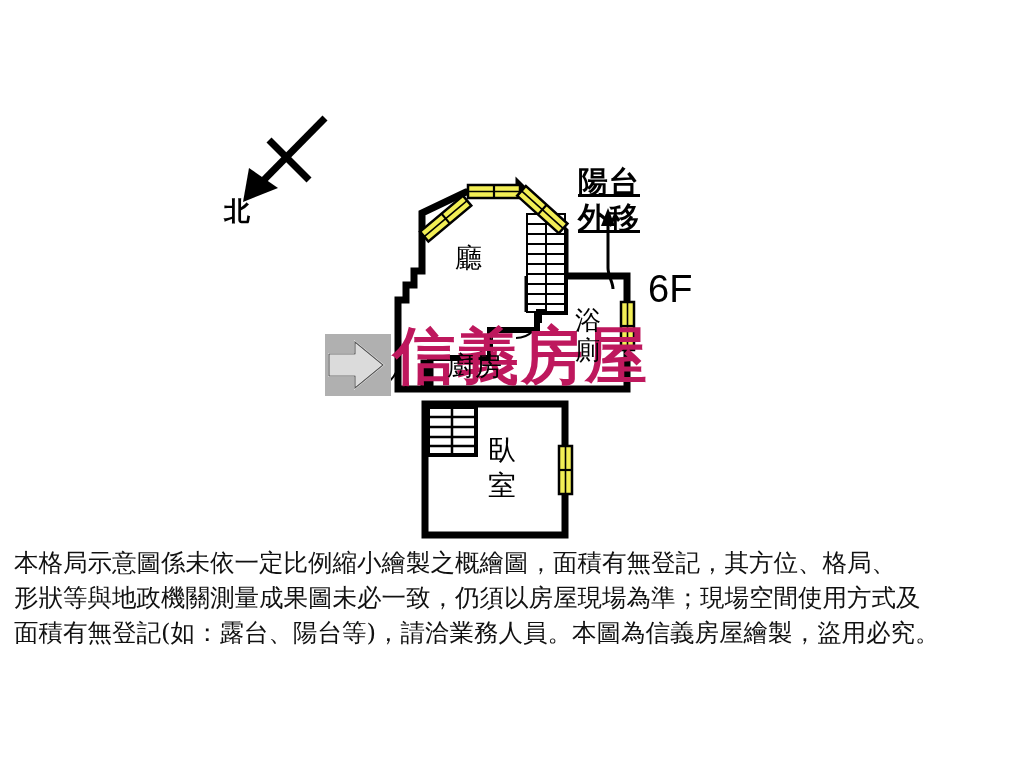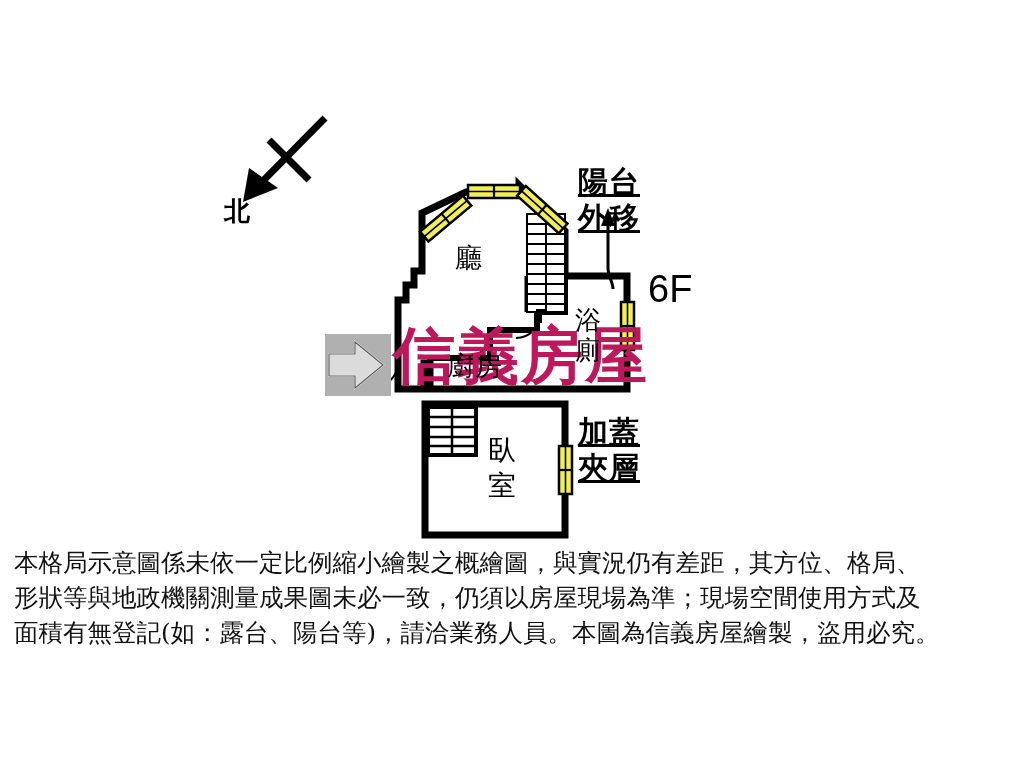--- a/index.html
+++ b/index.html
@@ -204,26 +204,22 @@
   <div class="lbl lbl-room-v" style="left:485px;top:432px;width:34px;font-size:28px;line-height:36px;">
     <div>臥</div>
     <div>室</div>
   </div>
 
   <div class="lbl lbl-note" style="left:578px;top:164px;">
     <div>陽台</div>
     <div>外移</div>
   </div>
 
-  <div class="lbl lbl-note" style="left:578px;top:414px;">
-    <div>加蓋</div>
-    <div>夾層</div>
-  </div>
 
   <div class="lbl lbl-floor" style="left:648px;top:268px;">6F</div>
 
   <div id="disclaimer">
-    <div>本格局示意圖係未依一定比例縮小繪製之概繪圖，與實況仍有差距，其方位、格局、</div>
+    <div>本格局示意圖係未依一定比例縮小繪製之概繪圖，面積有無登記，其方位、格局、</div>
     <div>形狀等與地政機關測量成果圖未必一致，仍須以房屋現場為準；現場空間使用方式及</div>
     <div>面積有無登記(如：露台、陽台等)，請洽業務人員。本圖為信義房屋繪製，盜用必究。</div>
   </div>
 
 </div>
 
 </body></html>

